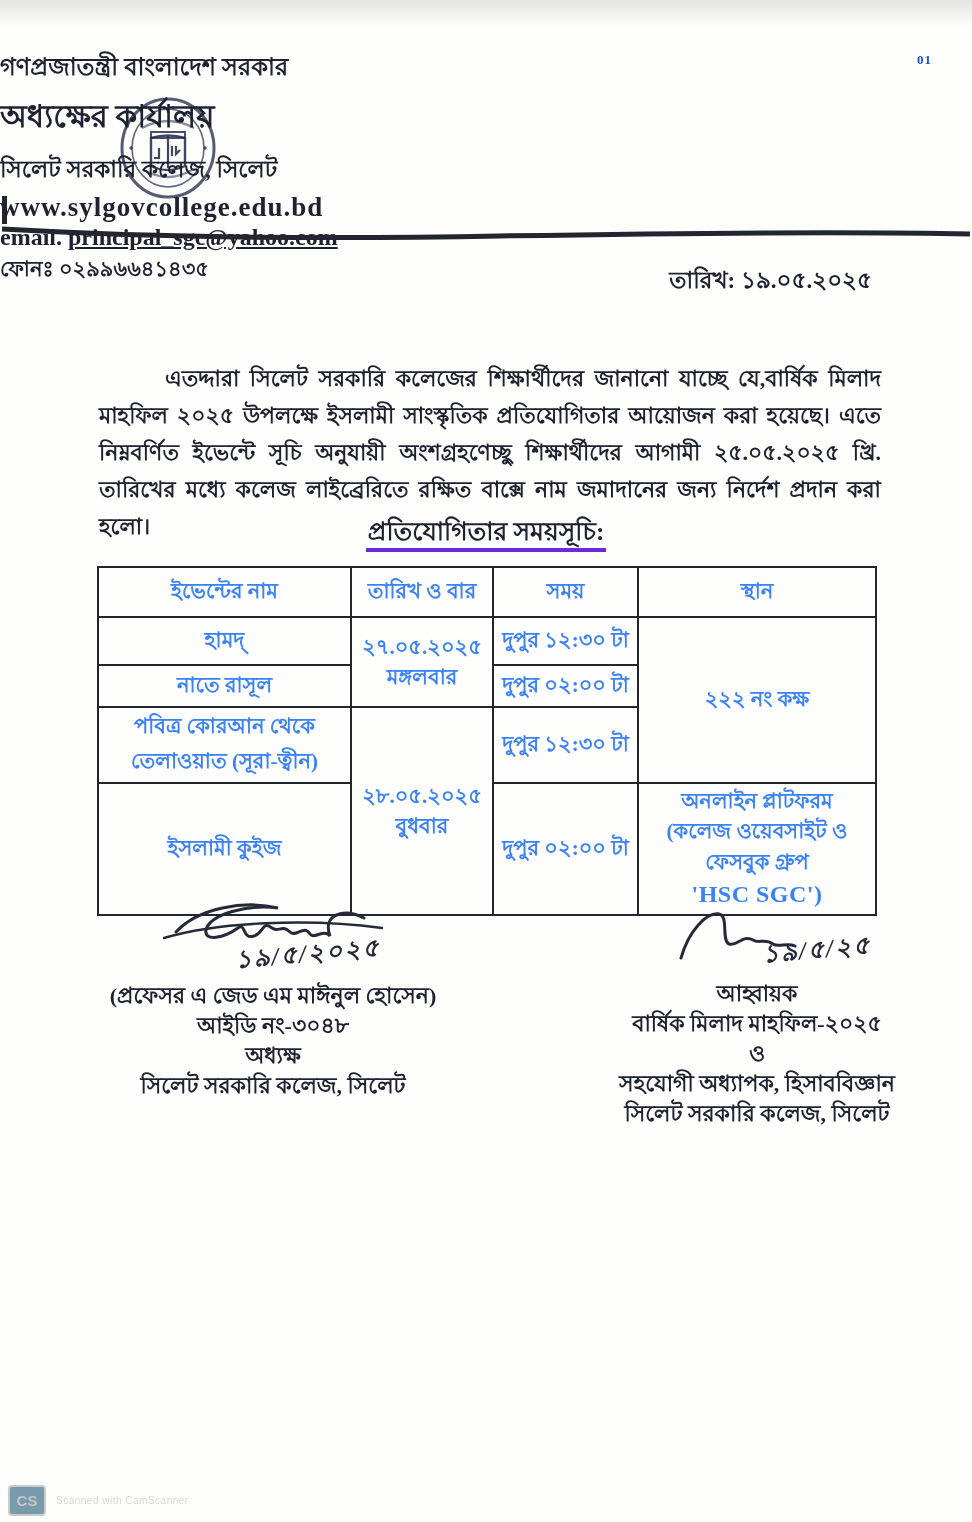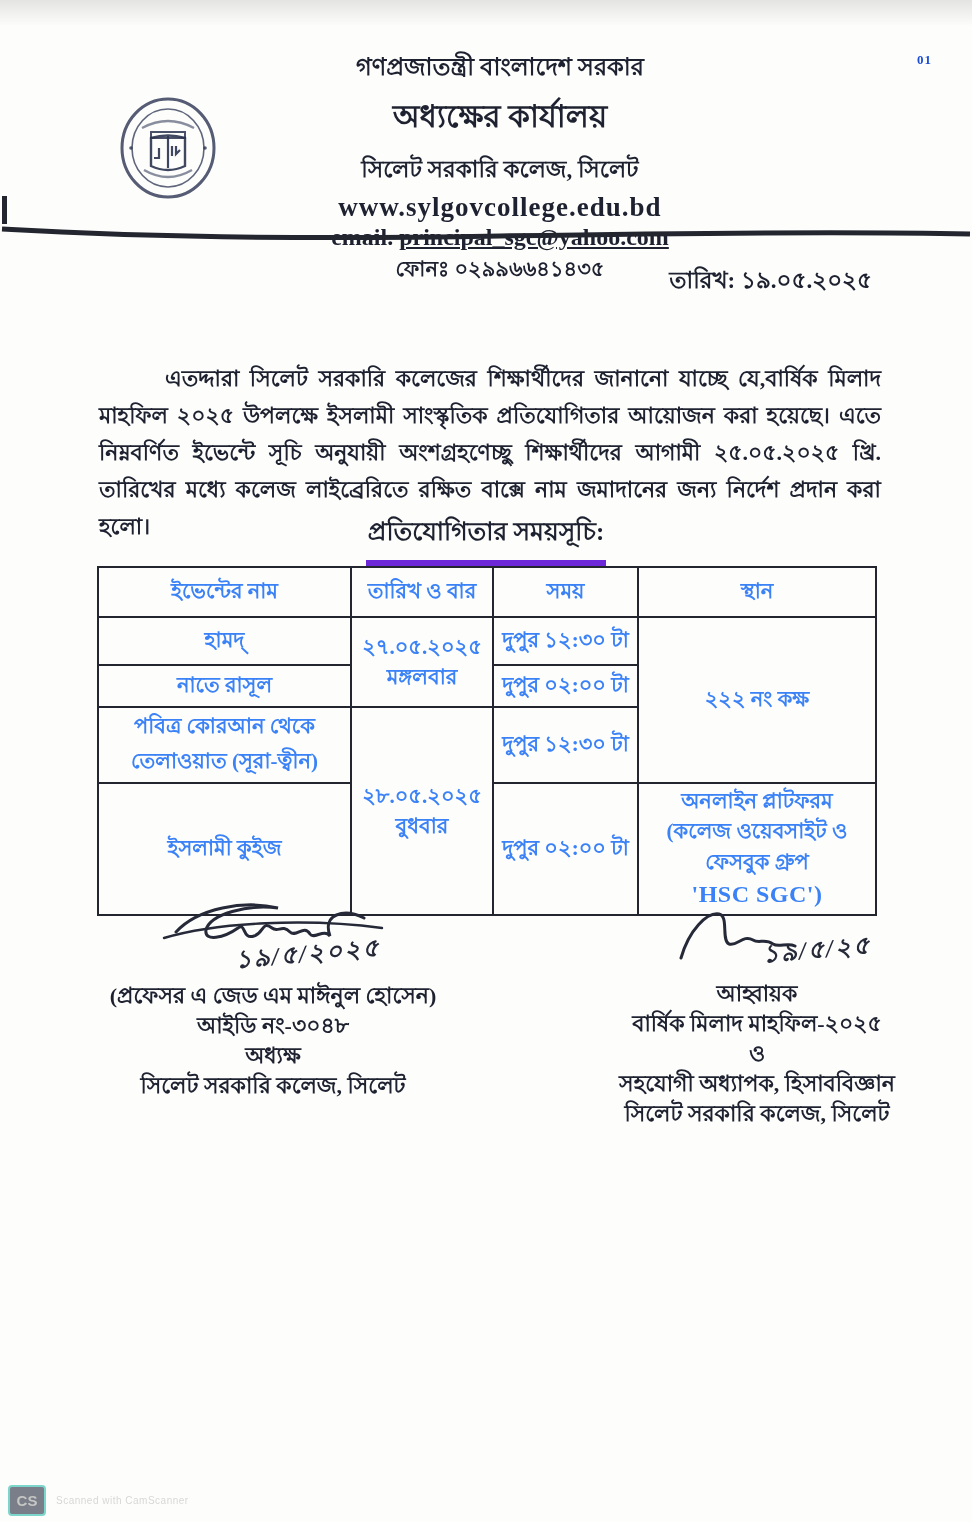--- a/index.html
+++ b/index.html
@@ -11,21 +11,21 @@
   .page::before{ 
     content:"";position:absolute;left:0;top:0;right:0;height:26px;
     background:linear-gradient(180deg,rgba(180,180,178,.35),rgba(180,180,178,0));
     pointer-events:none;
   }
   .pagenum{position:absolute;top:52px;right:40px;font-size:13px;font-weight:700;color:#1d4ed8;letter-spacing:1px;}
   .edge-tick{position:absolute;left:2px;top:196px;width:5px;height:28px;background:#23262f;}
 
   
   .seal{position:absolute;left:118px;top:96px;}
-  .letterhead{position:absolute;left:0;right:0;top:48px;text-align:center;padding-left:28px;}
+  .letterhead{position:absolute;left:0;right:0;top:48px;}
   .h-govt{font-size:24px;font-weight:700;}
   .h-office{font-size:31px;font-weight:700;margin-top:4px;}
   .h-college{font-size:23px;font-weight:700;margin-top:7px;}
   .h-web{font-size:27px;font-weight:700;letter-spacing:1px;margin-top:2px;}
   .h-email{font-size:24px;font-weight:700;margin-top:1px;}
   .h-email .u{text-decoration:underline;}
   .h-phone{font-size:21px;font-weight:700;margin-top:2px;}
 
   .rule{position:absolute;left:0;top:224px;}
 
@@ -39,21 +39,21 @@
   .bodytext{
     position:absolute;top:360px;left:99px;width:782px;margin:0;
     font-size:22px;font-weight:600;line-height:37px;
     text-align:justify;text-indent:66px;
   }
 
   .sched{
     position:absolute;top:512px;left:0;right:0;text-align:center;
     font-size:25px;font-weight:700;
   }
-  .sched span{border-bottom:6px solid #6d28d9;padding:0 2px 15px;}
+  .sched span{border-bottom:4px solid #6d28d9;padding:0 2px 3px;}
 
   table.schedule{
     position:absolute;top:566px;left:97px;width:778px;
     border-collapse:collapse;table-layout:fixed;
   }
   table.schedule th,table.schedule td{
     border:2px solid #23262f;text-align:center;vertical-align:middle;
     font-size:21px;font-weight:700;padding:2px 6px;color:#3b82f6;
   }
   col.c1{width:253px;} col.c2{width:142px;} col.c3{width:145px;} col.c4{width:238px;}
@@ -73,24 +73,24 @@
   .handdate{
     font-style:italic;font-weight:700;font-size:25px;letter-spacing:2px;
     transform:rotate(-5deg);color:#262a38;
   }
   .sig-left .handdate{margin:-26px 0 4px 70px;}
   .sig-right .handdate{margin:-34px 0 6px 120px;}
 
   
   .watermark{position:absolute;left:8px;bottom:6px;display:flex;align-items:center;gap:10px;opacity:.55;}
   .csbox{
-    width:34px;height:27px;border:2px solid #14b8a6;border-radius:4px;
+    width:34px;height:27px;border:2px solid #a3a3a3;border-radius:4px;
     display:flex;align-items:center;justify-content:center;
     font-family:"Liberation Sans","DejaVu Sans",sans-serif;
-    font-size:15px;font-weight:700;color:#9a9a98;background:#0f172a;
+    font-size:15px;font-weight:700;color:#9a9a98;background:#0c4a6e;
   }
   .cstext{
     font-family:"Liberation Sans","DejaVu Sans",sans-serif;
     font-size:10px;color:#b9b9b7;letter-spacing:.5px;
   }
 </style>
 </head>
 <body>
 
 <div class="page">

